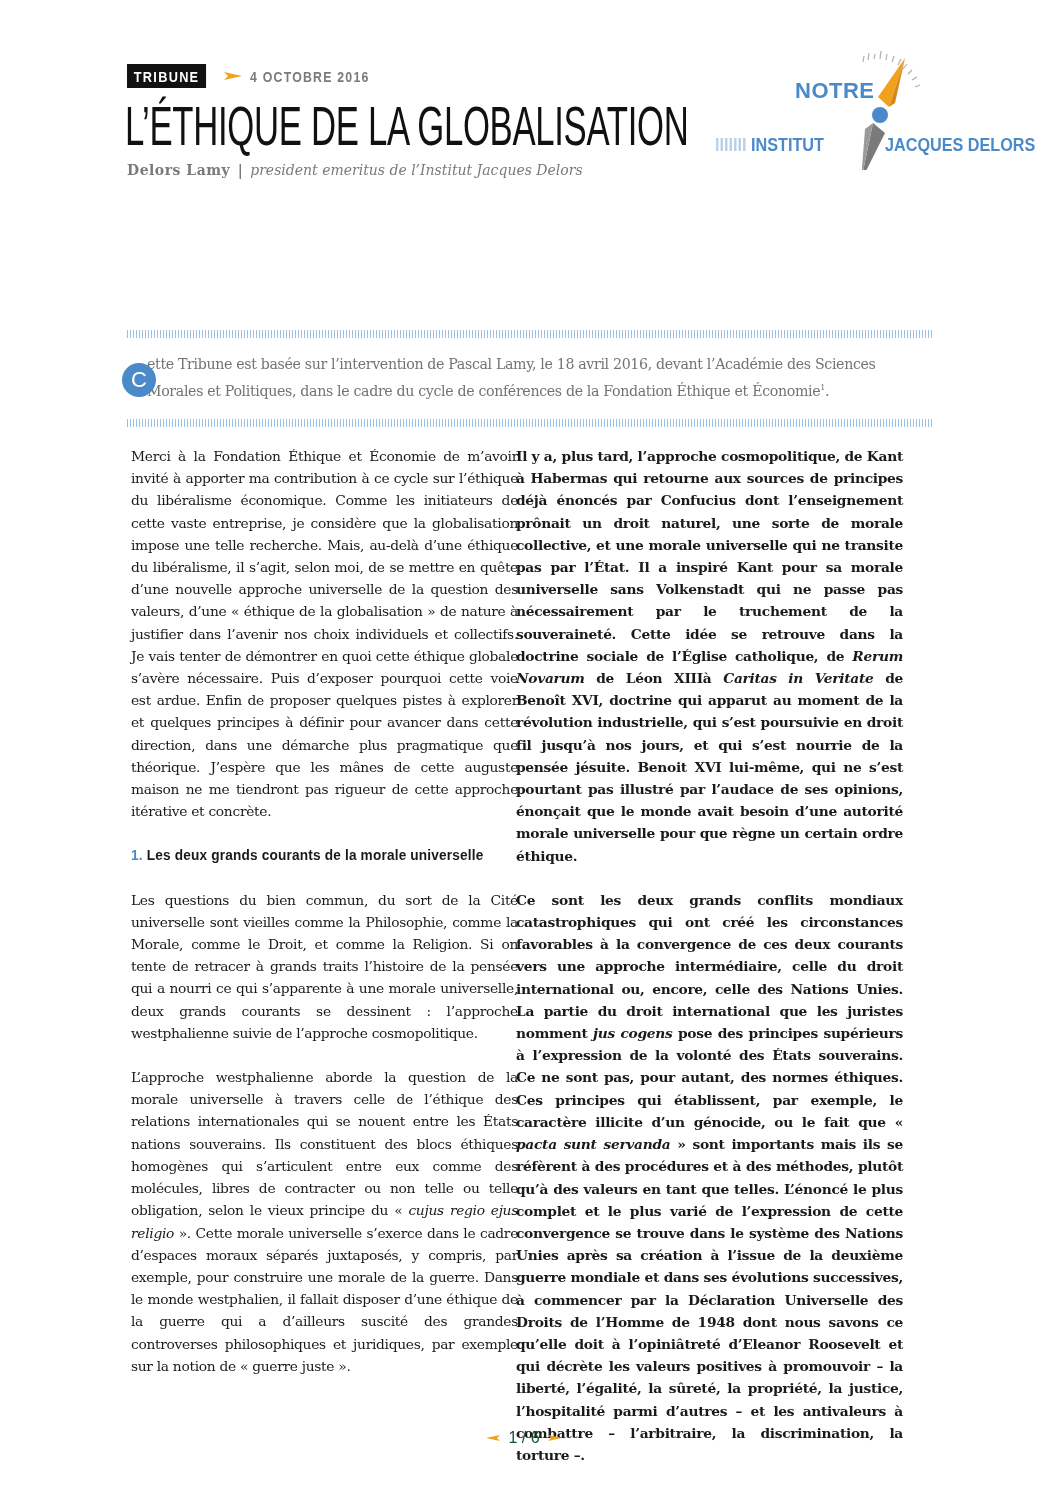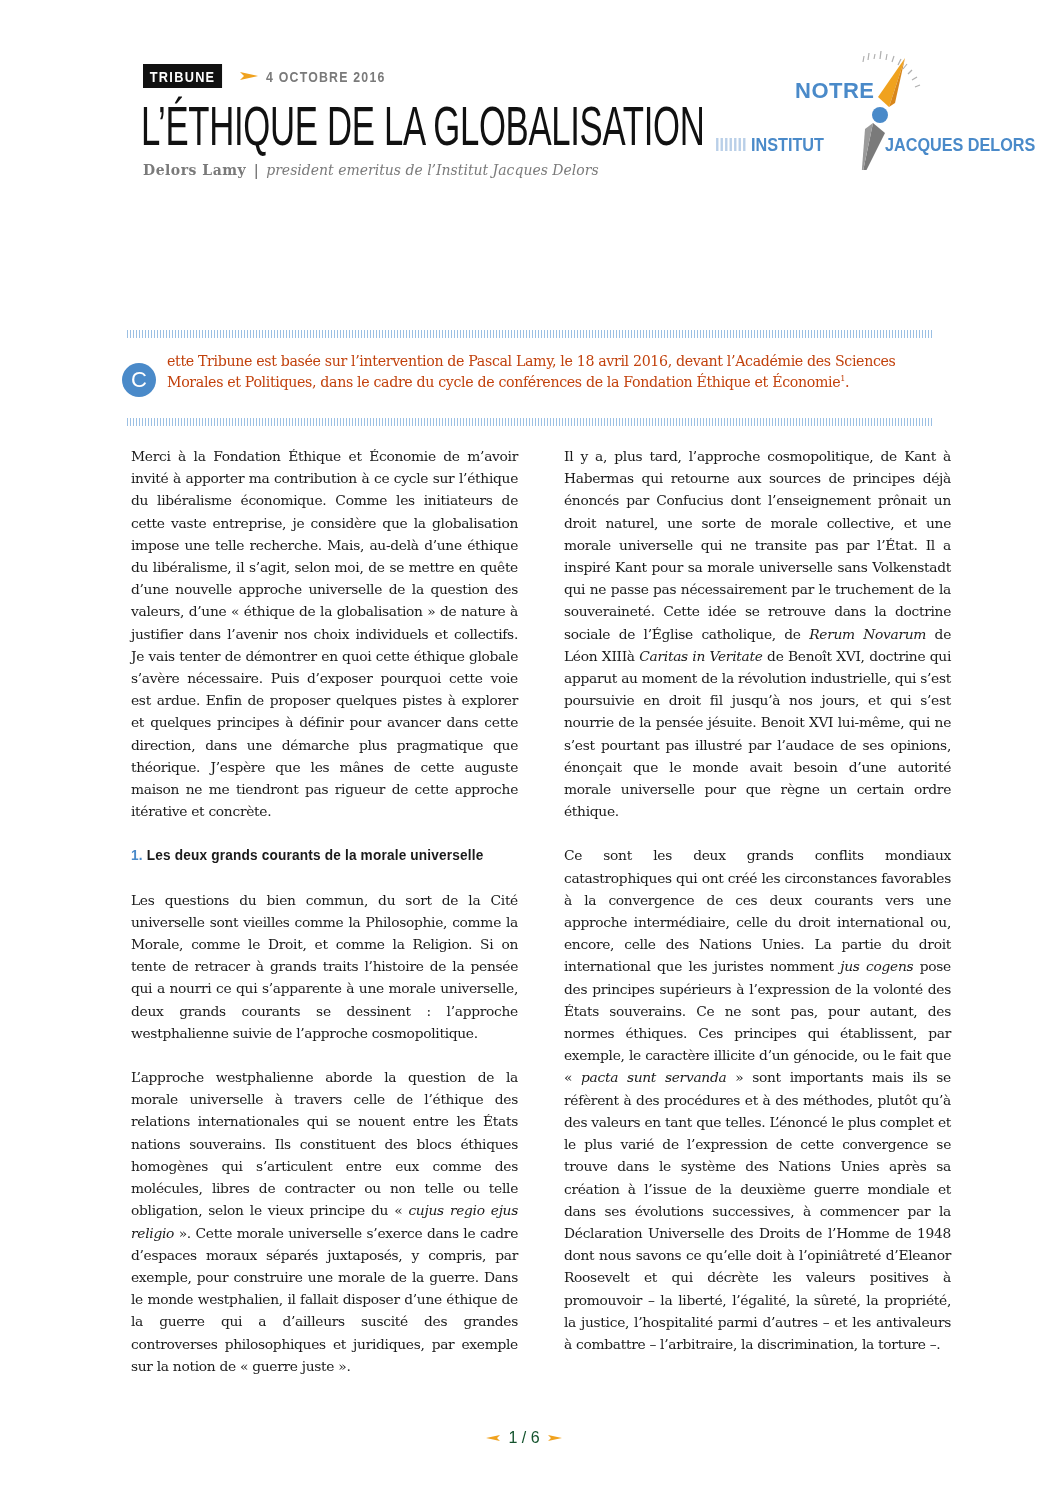--- a/index.html
+++ b/index.html
@@ -1,18 +1,18 @@
 <!DOCTYPE html>
 <html><head>
 <meta charset="utf-8">
 <style>
   html, body { margin: 0; padding: 0; background: #ffffff; }
   body { width: 1058px; height: 1497px; position: relative; overflow: hidden; font-family: "DejaVu Serif", serif; color: #1a1a1a; }
 
-  .header { position: absolute; left: 143px; top: 62px; width: 580px; }
+  .header { position: absolute; left: 127px; top: 62px; width: 580px; }
   .tagline { display: flex; align-items: center; height: 28px; }
   .tribune { background: #111111; color: #ffffff; font-family: "Liberation Sans", sans-serif; font-weight: bold; font-size: 15px; letter-spacing: 1.5px; padding: 4px 8px 3px 8px; transform: scaleX(0.85); transform-origin: left center; margin-right: -6px; }
   .arrow { margin-left: 10px; width: 18px; height: 10px; display: inline-block; }
   .date { margin-left: 8px; font-family: "Liberation Sans", sans-serif; font-weight: bold; font-size: 15px; color: #7a7a7a; letter-spacing: 1.5px; transform: scaleX(0.82); transform-origin: left center; }
 
   .title { font-family: "Liberation Sans", sans-serif; font-size: 56px; font-weight: normal; color: #111111; margin: 6px 0 0 -2px; line-height: 60px; transform: scaleX(0.62); transform-origin: left center; white-space: nowrap; letter-spacing: -0.5px; }
   .byline { margin-top: 6px; font-size: 14px; color: #7a7a7a; white-space: nowrap; }
   .byline .author { font-weight: bold; font-family: "DejaVu Serif", serif; letter-spacing: 0.5px; }
   .byline .sep { font-weight: bold; margin: 0 3px; }
   .byline .role { font-style: italic; font-size: 14px; }
@@ -22,26 +22,26 @@
   .logo .europe { position: absolute; left: 57px; top: 49px; font-family: "Liberation Sans", sans-serif; font-weight: bold; font-size: 37px; color: #4a8ac9; letter-spacing: 1px; }
   .logo .institut { position: absolute; left: 0px; top: 90px; font-family: "Liberation Sans", sans-serif; font-weight: bold; font-size: 18px; color: #4a8ac9; white-space: nowrap; transform: scaleX(0.9); transform-origin: left center; }
   .logo .bars { color: #b9cfe8; letter-spacing: 0px; }
   .logo .jd { position: absolute; left: 170px; top: 90px; font-family: "Liberation Sans", sans-serif; font-weight: bold; font-size: 18px; color: #4a8ac9; white-space: nowrap; transform: scaleX(0.9); transform-origin: left center; }
   .logo svg { position: absolute; left: 0; top: 0; }
 
   .intro { position: absolute; left: 127px; top: 330px; width: 805px; }
   .dots { height: 8px; background-image: repeating-linear-gradient(to right, #9bbfe3 0px, #9bbfe3 1px, transparent 1px, transparent 3px); }
   .intro-body { position: relative; padding: 14px 0 16px 0; min-height: 50px; }
   .dropcap { position: absolute; left: -5px; top: 25px; width: 34px; height: 34px; border-radius: 50%; background: #4a8ac9; color: #ffffff; font-family: "Liberation Sans", sans-serif; font-size: 22px; text-align: center; line-height: 34px; }
-  .intro-text { margin-left: 40px; font-size: 14.2px; line-height: 18px; color: #c2410c; letter-spacing: -0.35px; }
+  .intro-text { margin-left: 20px; font-size: 14.2px; line-height: 24px; color: #737373; letter-spacing: -0.35px; }
   .intro-text sup { font-size: 8px; }
 
   .col { position: absolute; top: 445px; width: 387px; font-size: 13.8px; line-height: 22.2px; text-align: justify; letter-spacing: -0.3px; }
   .col-left { left: 131px; }
-  .col-right { left: 564px; }
+  .col-right { left: 516px; font-weight: bold; }
   .col p { margin: 0 0 22px 0; }
   .col p.last { margin-bottom: 0; }
   .col .it { font-style: italic; }
   .section-title { font-family: "Liberation Sans", sans-serif; font-weight: bold; font-size: 15.5px; margin: 0 0 22px 0; white-space: nowrap; transform: scaleX(0.88); transform-origin: left center; letter-spacing: 0.2px; }
   .section-title .num { color: #4a8ac9; }
 
   .footer { position: absolute; left: 0; width: 1048px; top: 1428px; text-align: center; font-family: "Liberation Sans", sans-serif; font-size: 16px; color: #14532d; }
   .footer .pg { display: inline-flex; align-items: center; gap: 8px; }
   .footer svg { display: inline-block; }
 </style>

